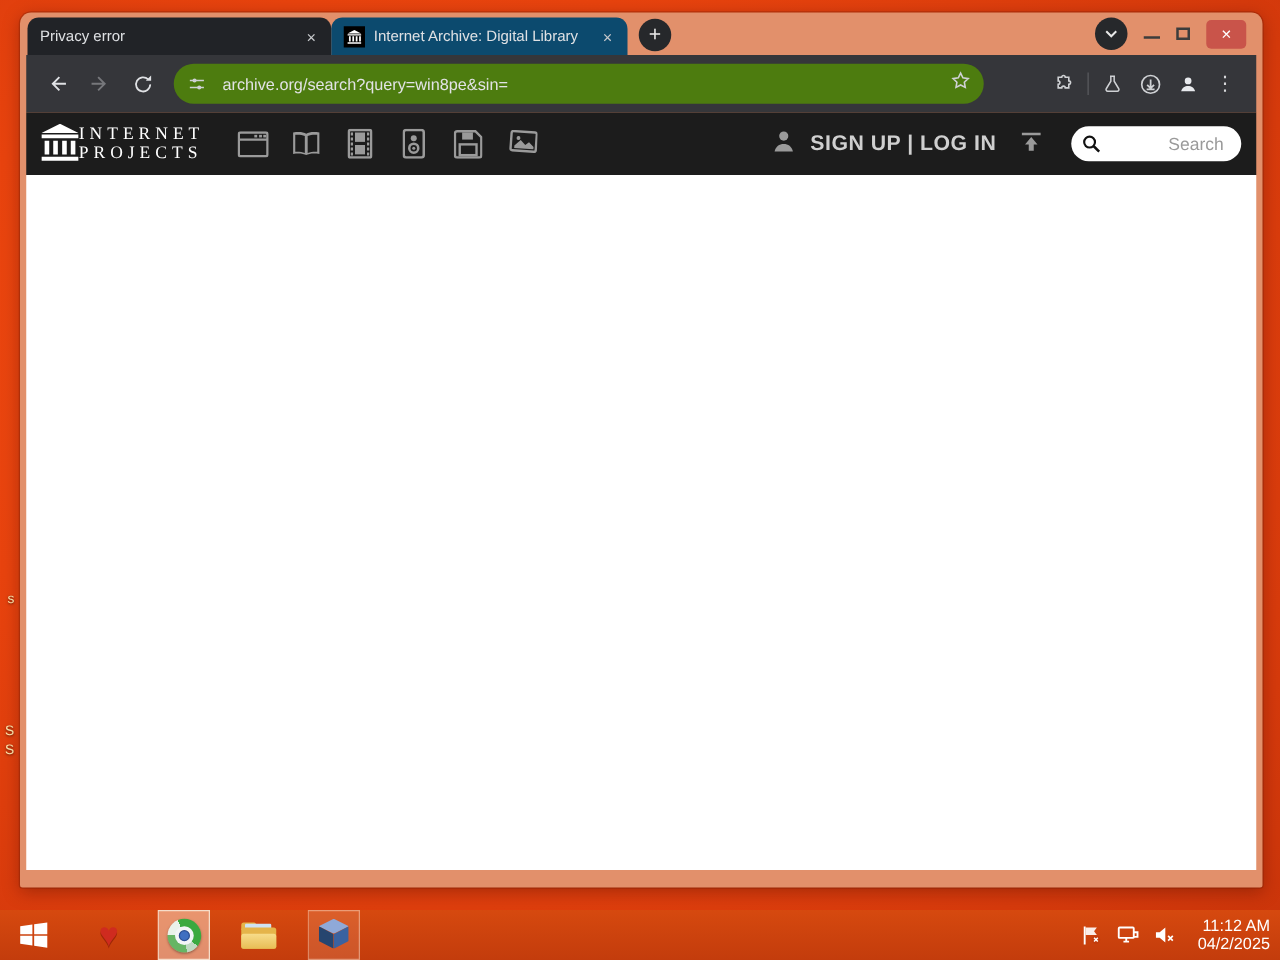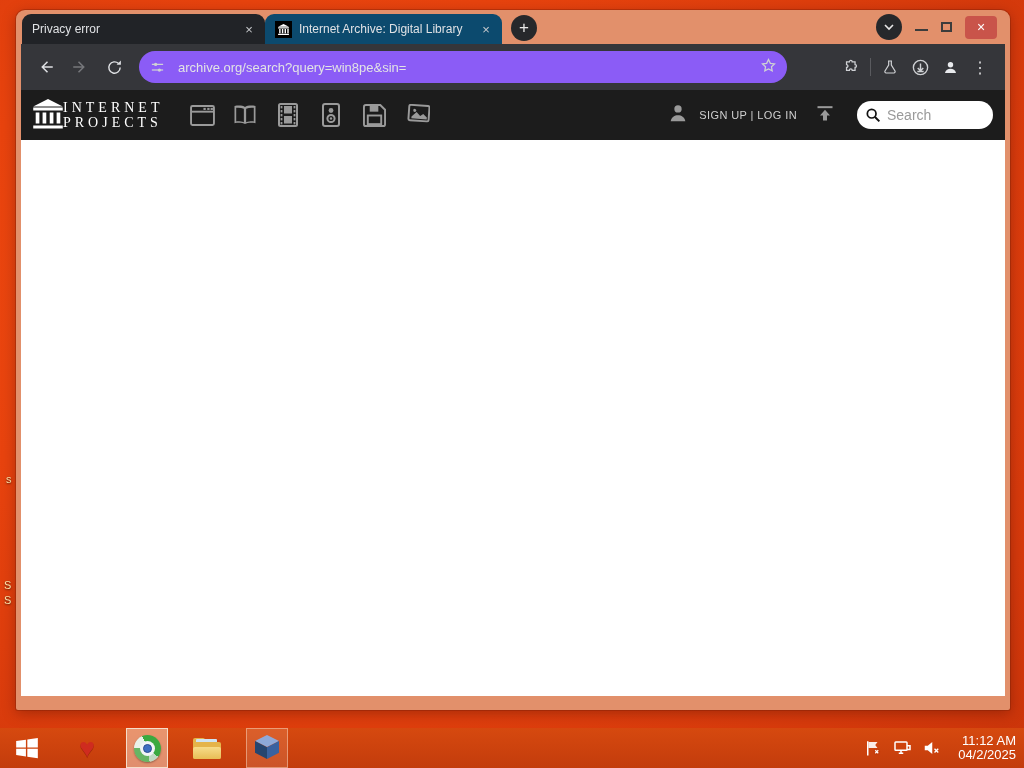--- a/index.html
+++ b/index.html
@@ -31,38 +31,38 @@
   .strip-right { position:absolute; right:2px; top:0; height:100%; display:flex; align-items:center; gap:13px; }
   .chev-btn { width:26px; height:26px; border-radius:50%; background:#26282b; display:flex; align-items:center; justify-content:center; cursor:pointer; }
   .win-min { width:13px; height:2px; background:#3c3c3c; margin-top:6px; }
   .win-max { width:11px; height:10px; border:2px solid #3c3c3c; background:transparent; }
   .win-close { width:32px; height:23px; border-radius:4px; background:#c9544a; color:#fff;
                display:flex; align-items:center; justify-content:center; font-size:14px; cursor:pointer; margin-right:6px; }
 
   
   .toolbar { height:46px; background:#35363a; display:flex; align-items:center; padding:0 10px; gap:4px; }
   .tb-icon { width:30px; height:30px; display:flex; align-items:center; justify-content:center; border-radius:50%; cursor:pointer; flex:0 0 auto; }
-  .omnibox { flex:1; height:32px; margin:0 10px 0 6px; max-width:648px; background:#8b5cf6; border-radius:16px;
+  .omnibox { flex:1; height:32px; margin:0 10px 0 6px; max-width:648px; background:#4d7c0f; border-radius:16px;
              display:flex; align-items:center; padding:0 10px 0 6px; gap:9px; cursor:text; }
   .site-chip { width:24px; height:24px; border-radius:50%; display:flex; align-items:center; justify-content:center; }
   .url-text { flex:1; font-size:13px; color:#e2e3e5; white-space:nowrap; overflow:hidden; }
   .tb-sep { width:1px; height:18px; background:#5a5b5f; margin:0 4px; }
   .tb-right { display:flex; align-items:center; margin-left:auto; }
   .kebab { color:#d7d8da; font-size:16px; letter-spacing:0; }
 
   
   .ia-header { height:50px; background:#1c1c1c; display:flex; align-items:center; padding:0 12px; }
   .ia-logo { display:flex; align-items:center; gap:0; cursor:pointer; }
   .ia-logo-text { font-family:"Liberation Serif", serif; color:#fff; font-size:14px; letter-spacing:4px; line-height:15px; }
   .ia-media { display:flex; align-items:center; gap:17px; margin-left:26px; }
   .ia-media .mi { width:26px; height:26px; display:flex; align-items:center; justify-content:center; cursor:pointer; }
   .ia-right { margin-left:auto; display:flex; align-items:center; gap:10px; }
-  .ia-auth { color:#cfcfcf; font-size:11px; letter-spacing:.4px; cursor:pointer; }
+  .ia-auth { color:#cfcfcf; font-size:17px; letter-spacing:.4px; cursor:pointer;font-weight:bold; }
   .ia-search { width:136px; height:28px; background:#fff; border-radius:14px; display:flex; align-items:center; padding:0 8px; gap:6px; margin-left:12px; }
-  .ia-search input { border:none; outline:none; width:92px; font-size:14px; color:#0c4a6e; background:transparent; font-family:"Liberation Sans",sans-serif; }
+  .ia-search input { border:none; outline:none; width:92px; font-size:14px; color:#0c4a6e; background:transparent; font-family:"Liberation Sans",sans-serif;text-align:right; }
   .ia-search input::placeholder { color:#9a9a9a; }
 
   
   .ia-nav { height:34px; background:#3d3d3d; display:flex; align-items:center; justify-content:center; gap:37px; }
   .nav-item { color:#aaabac; font-size:12px; letter-spacing:.4px; cursor:pointer; white-space:nowrap; }
   .nav-heart { color:#e8332a; font-size:11px; margin-left:4px; }
 
   
   .page-content { flex:1; background:#fff; }
 

